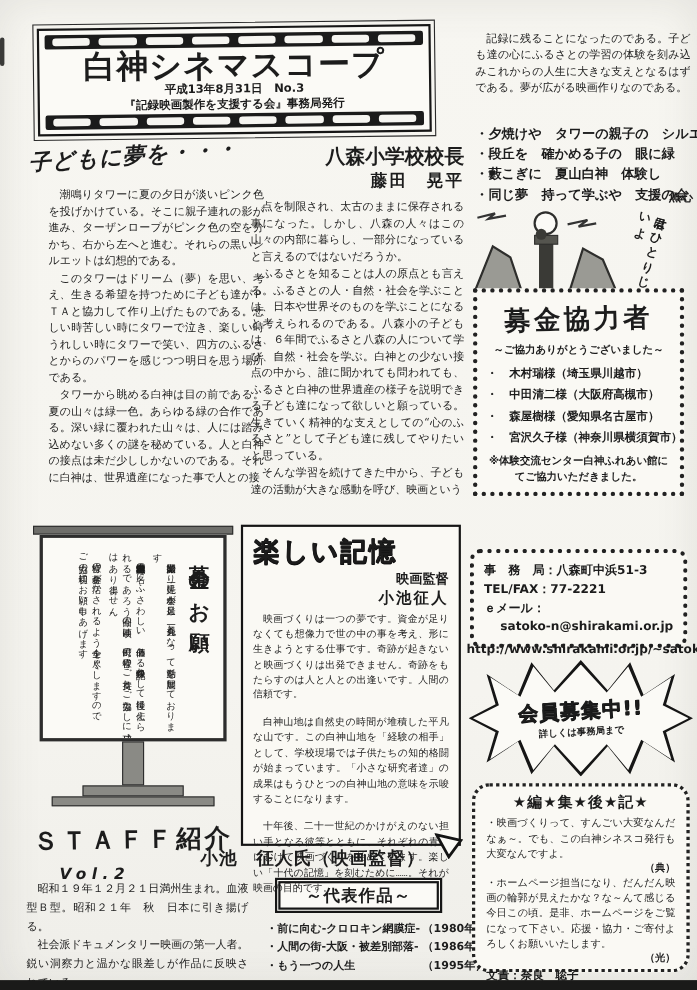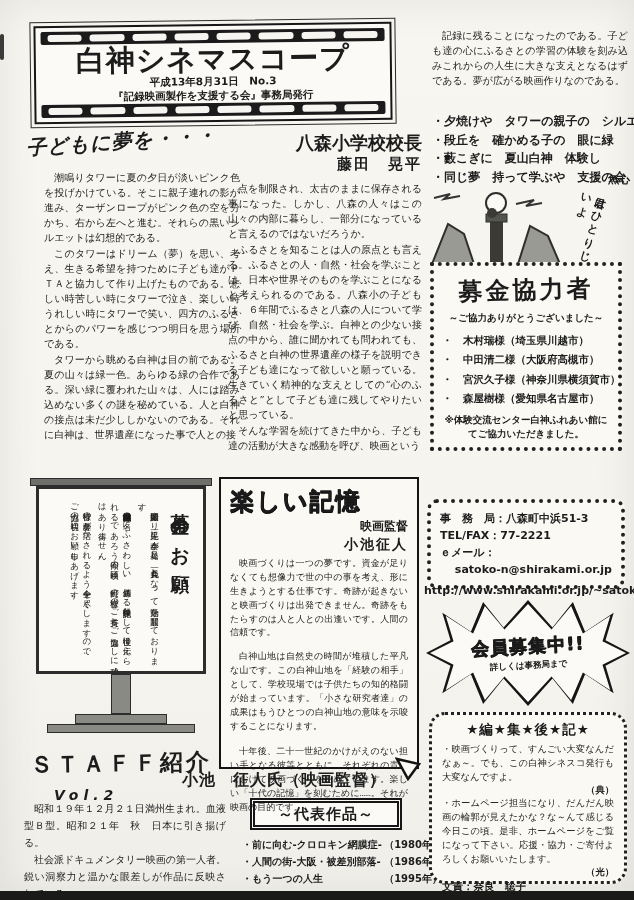--- a/index.html
+++ b/index.html
@@ -194,22 +194,22 @@
       <circle cx="62" cy="23" r="5" fill="#3a3a36"></circle>
     </svg>
   </div>
   <div class="abs tower-caption">君はひとりじゃないよ</div>
 
   <div class="abs donors gothic">
     <div class="donors-title">募金協力者</div>
     <div class="donors-thanks">～ご協力ありがとうございました～</div>
     <div class="donor-line">・　木村瑞様（埼玉県川越市）</div>
     <div class="donor-line">・　中田清二様（大阪府高槻市）</div>
+    <div class="donor-line">・　森屋樹様（愛知県名古屋市）</div>
     <div class="donor-line">・　宮沢久子様（神奈川県横須賀市）</div>
-    <div class="donor-line">・　森屋樹様（愛知県名古屋市）</div>
     <div class="donors-note">※体験交流センター白神ふれあい館にてご協力いただきました。</div>
   </div>
 
   <div class="abs signboard">
     <div class="sign-topbar"></div>
     <div class="sign-panel">
       <div class="sign-title">募金のお願い</div>
       <div class="sign-body">
         <p>撮影開始より一足先に本会が発足し、会員一丸となって活動を展開しております。</p>
         <p>世界自然遺産白神山地の名にふさわしい、価値ある映像記録として後世に伝えられるであろう今回の映画は、町民の皆様のご支持とご協力なしに成功はあり得ません。</p>

